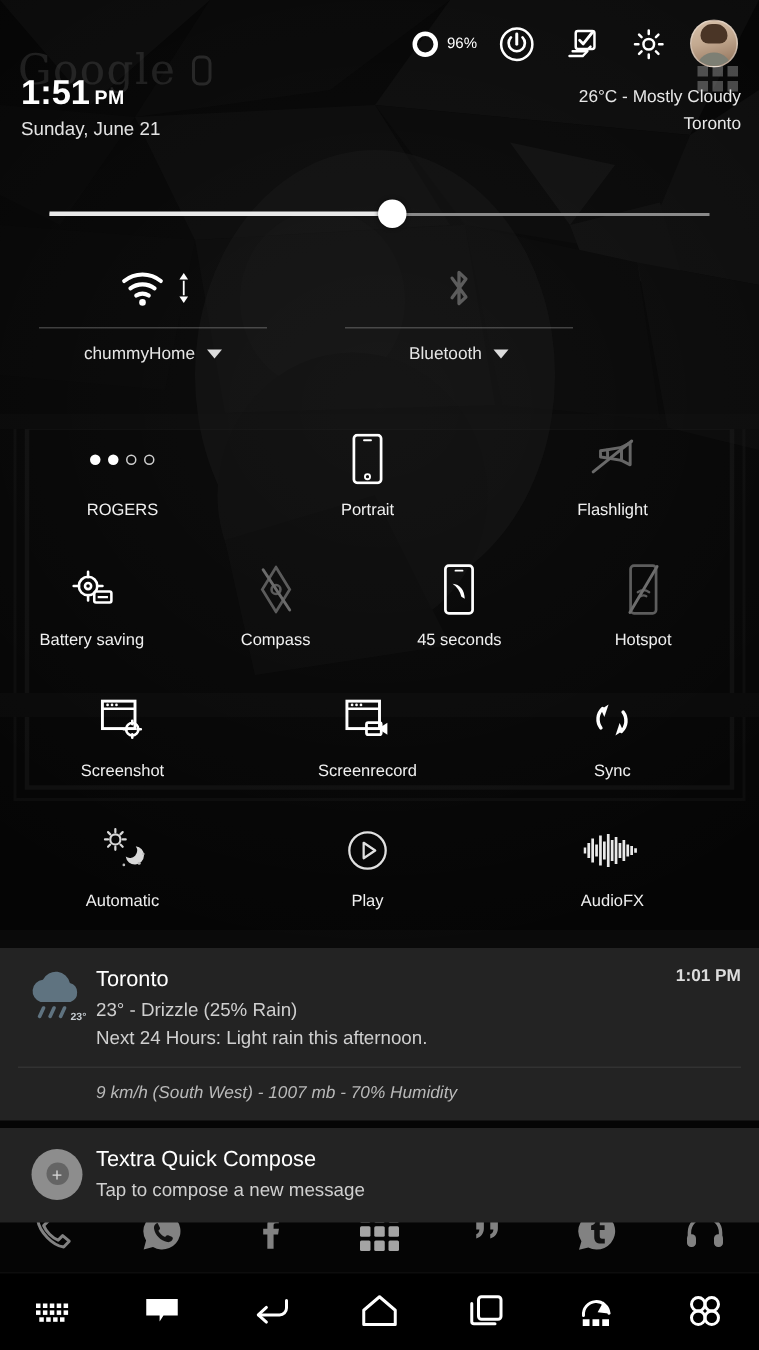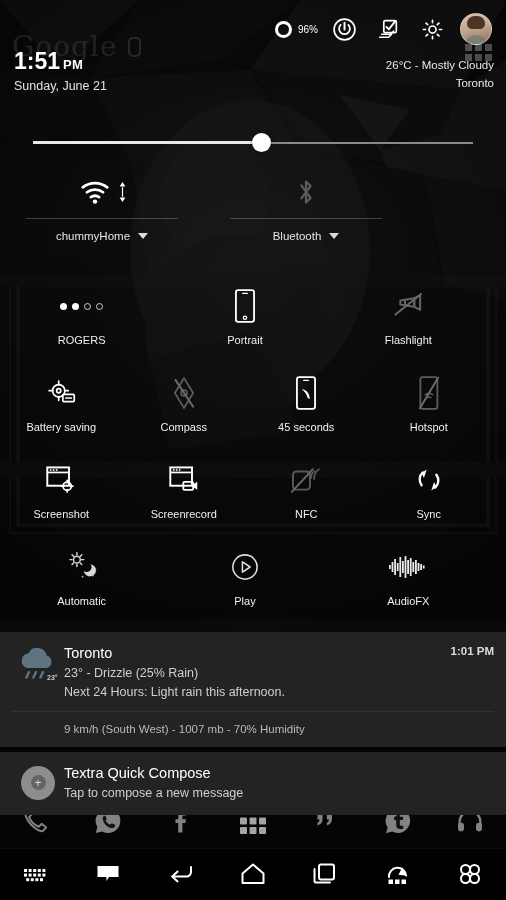--- a/index.html
+++ b/index.html
@@ -83,21 +83,21 @@
   
   .notifs{position:absolute;left:0;top:632px;width:506px;z-index:5;}
   .ncard{background:#232323;margin-bottom:5px;position:relative;}
   .ncard-top{display:flex;padding:12px 12px 10px 12px;}
   .nicon{width:52px;flex:none;display:flex;align-items:flex-start;justify-content:center;padding-top:2px;}
   .nbody{flex:1;min-width:0;}
   .ntitle{font-size:14.5px;color:#fff;line-height:1.25;}
   .nline{font-size:12.5px;color:#cfcfcf;margin-top:3px;line-height:1.3;}
   .ntime{position:absolute;right:12px;top:13px;font-size:11.5px;color:#dcdcdc;font-weight:bold;}
   .nsep{height:1px;background:rgba(255,255,255,0.07);margin:0 12px;}
-  .nsub{font-size:11.5px;color:#b9b9b9;padding:11px 12px 12px 64px;}
+  .nsub{font-size:11.5px;color:#b9b9b9;padding:11px 12px 12px 64px;font-style:italic;}
   .tx-av{width:34px;height:34px;border-radius:50%;background:#8d8d8d;display:flex;align-items:center;
     justify-content:center;}
   .tx-av b{width:15px;height:15px;border-radius:50%;background:#646464;color:#d8d8d8;font-size:12px;
     font-weight:normal;display:flex;align-items:center;justify-content:center;line-height:1;}
 
   
   .dock{position:absolute;left:0;top:795px;width:506px;height:52px;z-index:4;display:flex;
     align-items:center;}
   .dock-ico{flex:1;display:flex;align-items:center;justify-content:center;opacity:.62;}
 
@@ -390,33 +390,20 @@
                 <circle cx="7.6" cy="4.2" r="0.8"></circle>
                 <circle cx="10.2" cy="4.2" r="0.8"></circle>
               </g>
             <rect x="13.4" y="14.6" width="8.6" height="7" rx="1" fill="none" stroke="#fff" stroke-width="1.6"></rect>
             <path d="M22 17 L25.6 14.6 V21.6 L22 19.2 Z" fill="#fff"></path>
           </svg>
         </div>
         <div class="tile-lbl">Screenrecord</div>
       </div>
 
-      <div class="tile">
-        <div class="tile-ico">
-          <svg width="34" height="30" viewBox="0 0 30 26">
-            <rect x="3.5" y="5.5" width="15" height="16" rx="3" fill="none" stroke="#595959" stroke-width="1.7"></rect>
-            <g fill="none" stroke="#595959" stroke-width="1.5" stroke-linecap="round">
-              <path d="M19.6 11 A6.2 6.2 0 0 1 22.6 5.2"></path>
-              <path d="M22.2 12.2 A9.6 9.6 0 0 1 26.4 3.6"></path>
-            </g>
-            <path d="M2.5 23.5 L21 3.5" stroke="#676767" stroke-width="1.7" stroke-linecap="round"></path>
-          </svg>
-        </div>
-        <div class="tile-lbl">NFC</div>
-      </div>
 
       <div class="tile">
         <div class="tile-ico">
           <svg width="30" height="30" viewBox="0 0 26 26">
             <g fill="none" stroke="#fff" stroke-width="2" stroke-linecap="round">
               <path d="M7.6 6.4 A8.4 8.4 0 0 0 6.6 17.6"></path>
               <path d="M18.4 19.6 A8.4 8.4 0 0 0 19.4 8.4"></path>
             </g>
             <path d="M11 4 L6.6 7 L8.6 11.2 Z" fill="#fff"></path>
             <path d="M15 22 L19.4 19 L17.4 14.8 Z" fill="#fff"></path>

